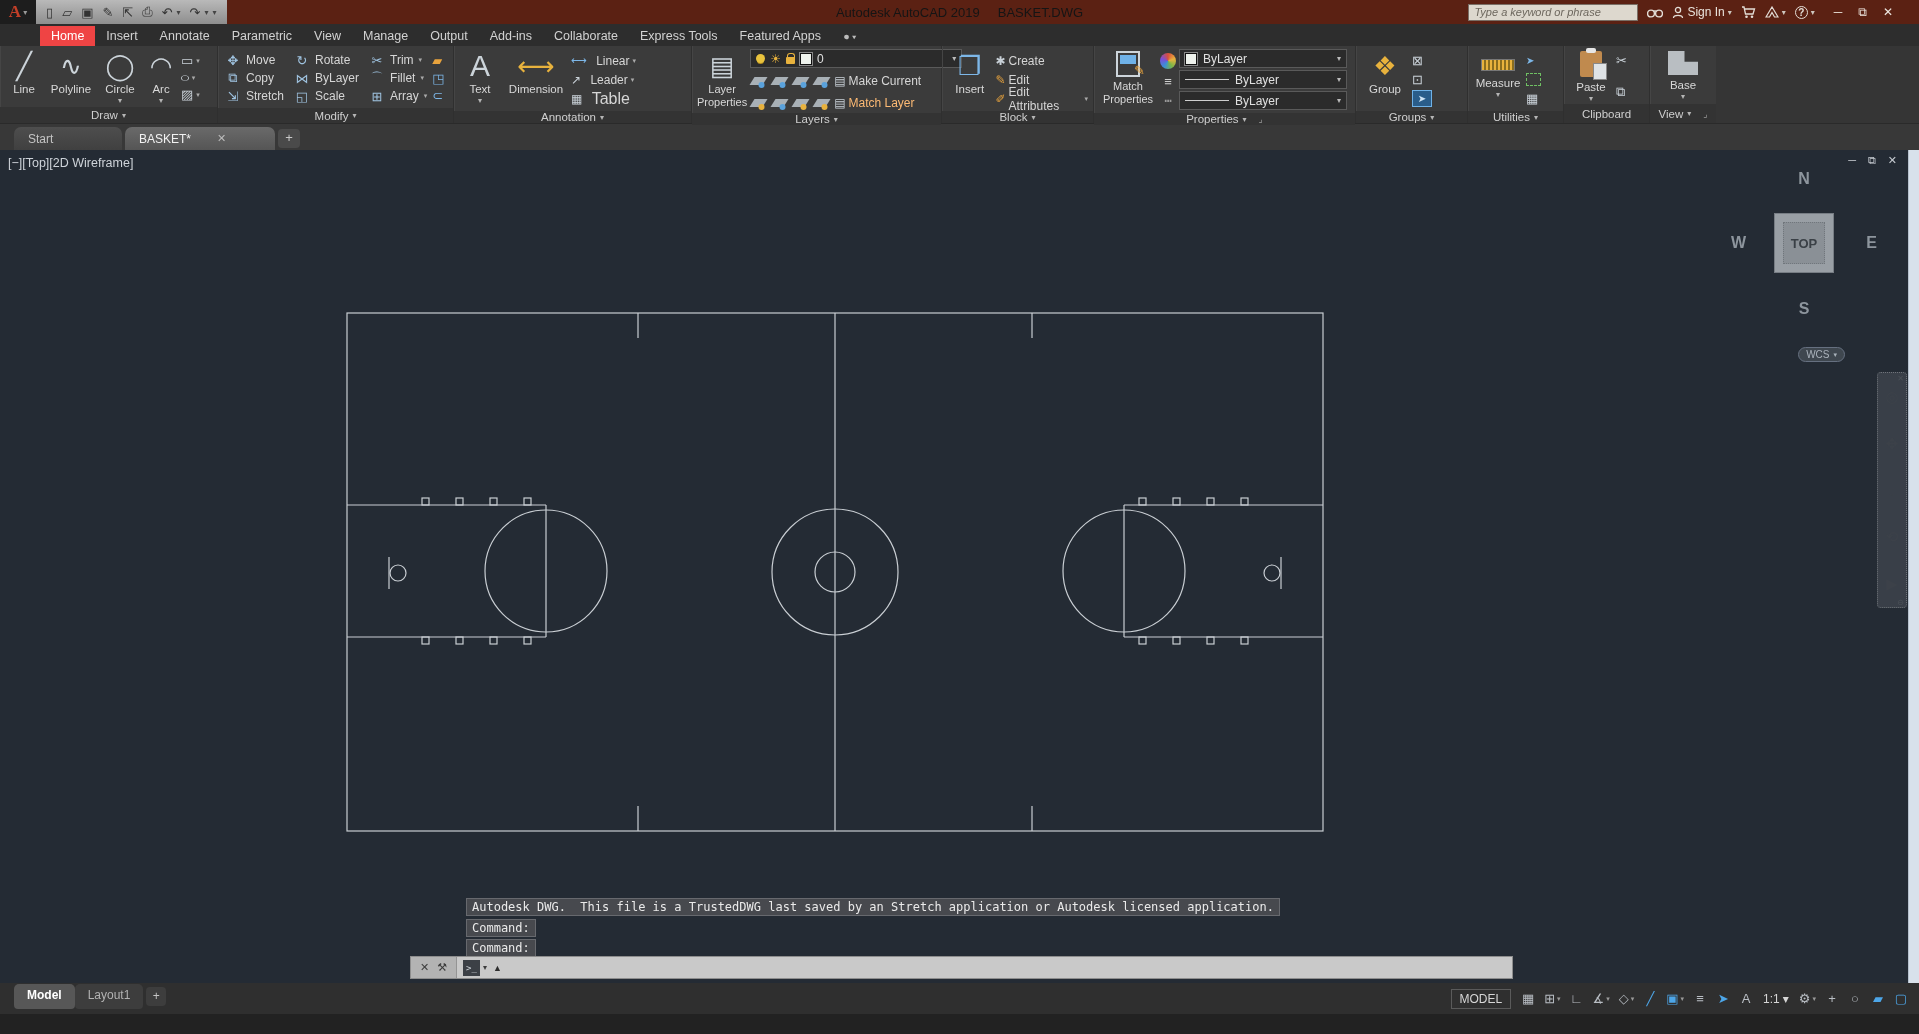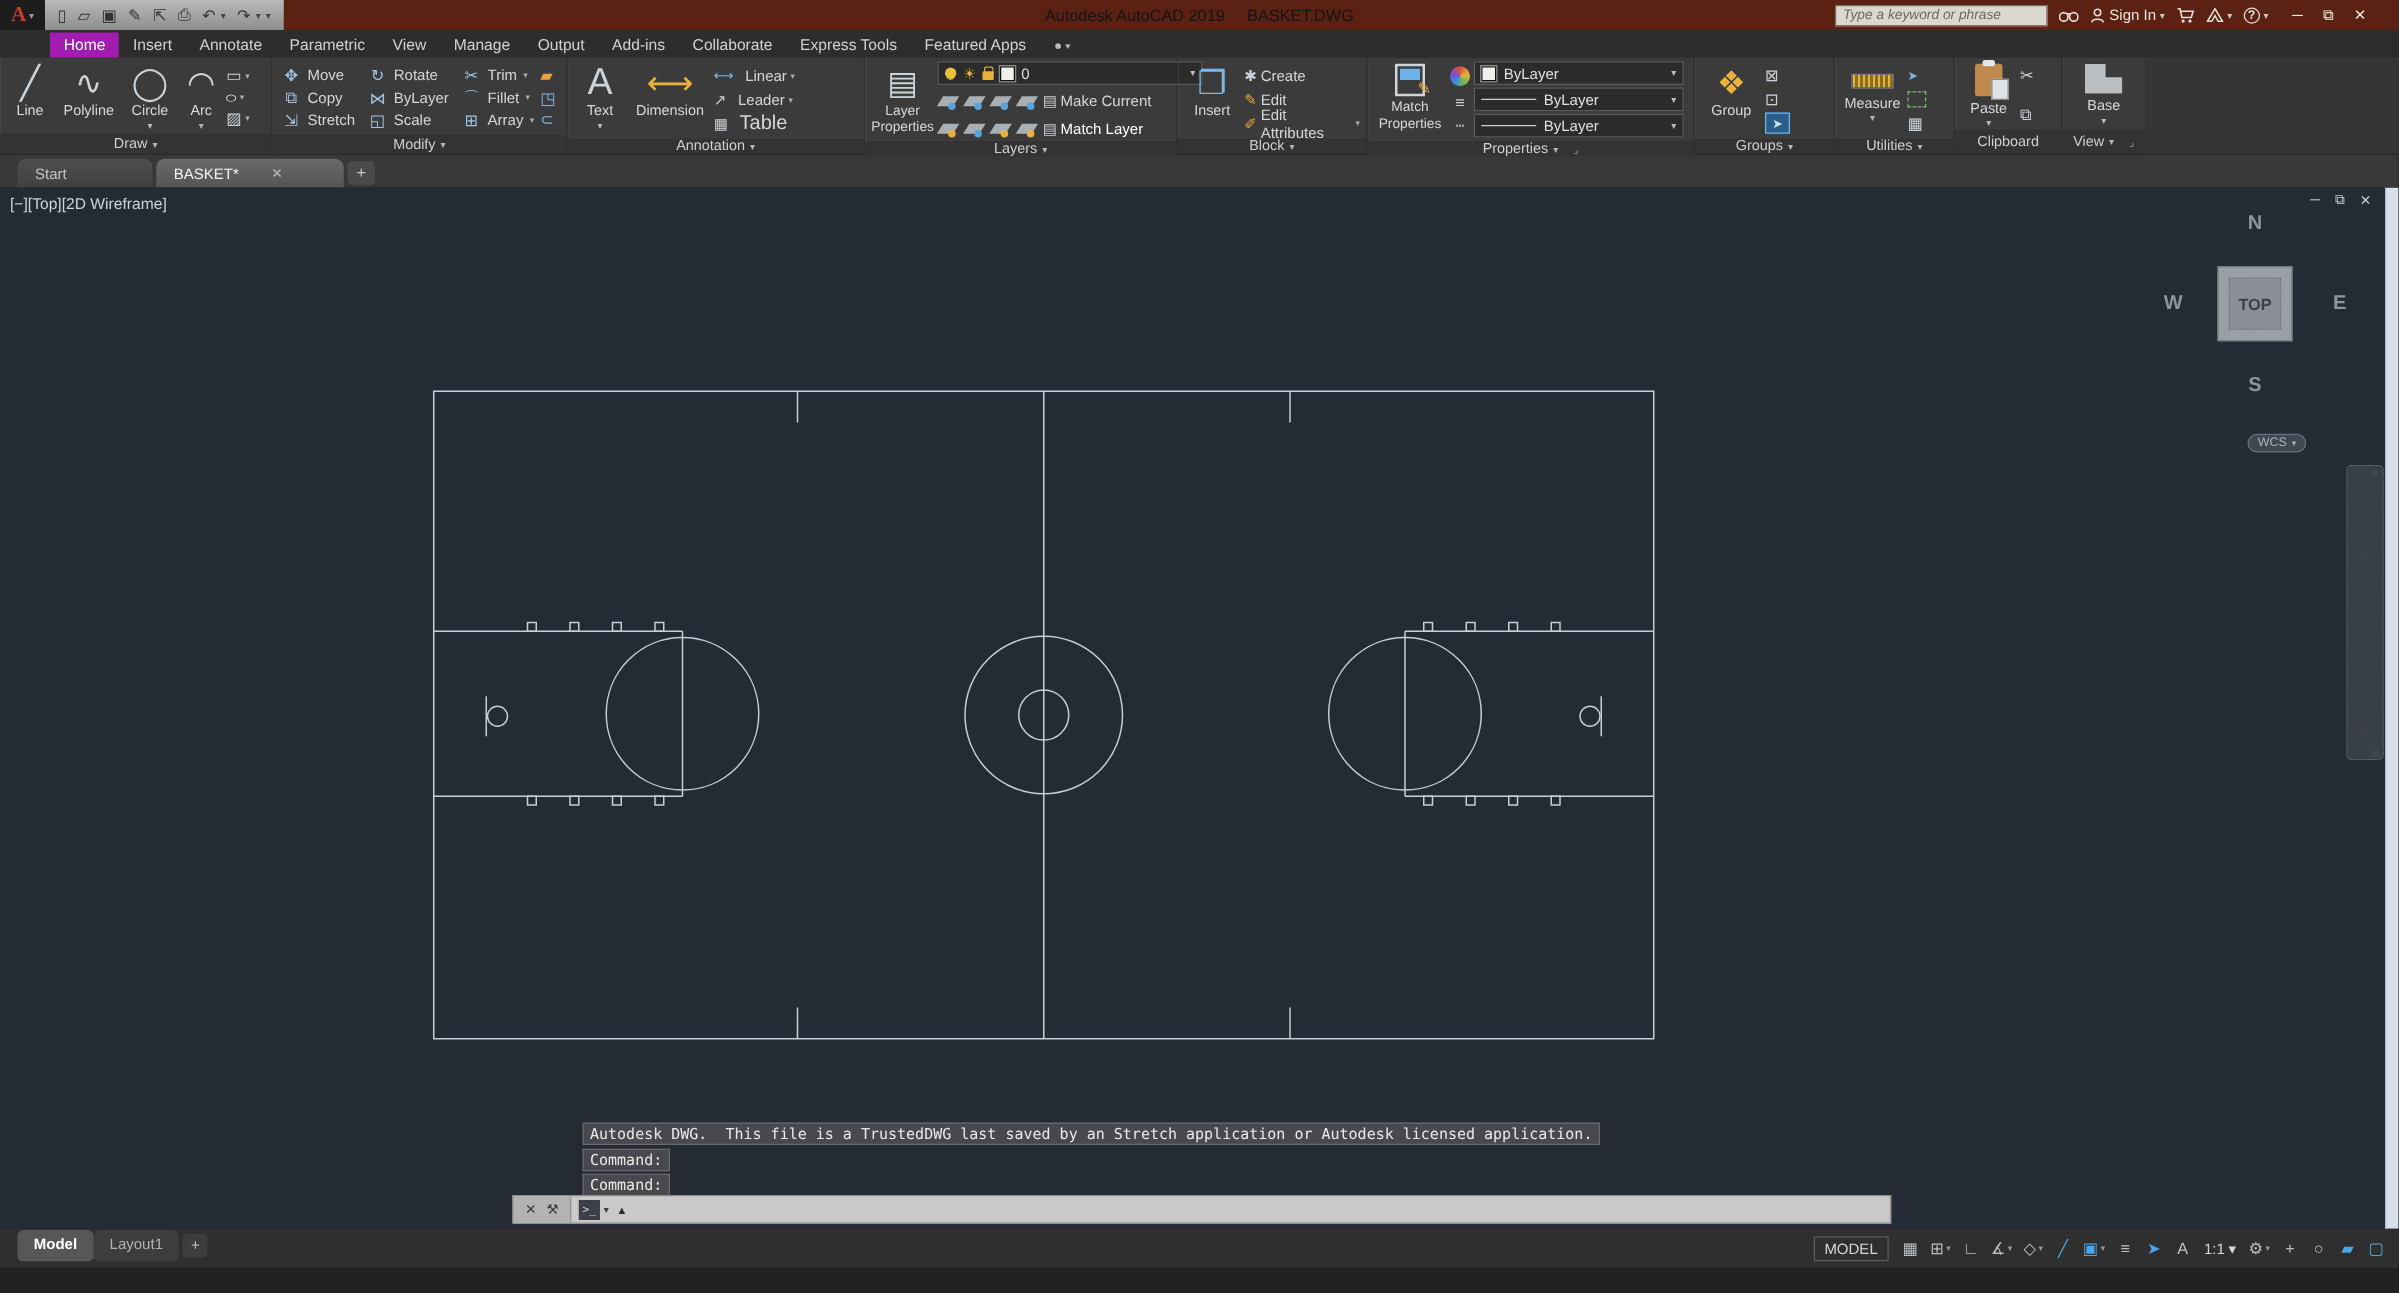--- a/index.html
+++ b/index.html
@@ -22,21 +22,21 @@
   .tbicon { color:#e3ddd6; font-size:13px; display:flex; align-items:center; gap:3px; }
   .tbicon svg { display:block; }
   .signin-label { color:#e9e3dc; font-size:12px; }
   .tiny-caret { color:#cfc7bf; font-size:8px; }
   .helpcircle { width:13px; height:13px; border:1.5px solid #e3ddd6; border-radius:50%; color:#e3ddd6; font-size:10px; line-height:11px; text-align:center; font-weight:bold; }
   .winbtns { display:flex; align-items:center; gap:16px; margin-left:10px; padding-right:6px; color:#efe9e2; font-size:12px; }
 
   
   .ribbontabs { height:22px; background:#2d2d2d; display:flex; align-items:flex-end; padding-left:40px; }
   .rtab { padding:3px 11px; color:#d2d2d2; font-size:12.5px; cursor:default; }
-  .rtab.active { background:#a21caf; color:#fff; }
+  .rtab.active { background:#ef4444; color:#fff; }
   .rtab-toggle { margin-left:6px; color:#bbb; font-size:10px; padding:3px 6px; }
 
   
   .ribbon { height:77px; background:#3b3b3b; display:flex; }
   .panel { display:flex; flex-direction:column; border-right:1px solid #2f2f2f; box-shadow:1px 0 0 #454545 inset; }
   .pbody { flex:1; display:flex; align-items:stretch; gap:3px; padding:3px 5px 1px 5px; }
   .plabel { height:19px; background:#333; color:#cfcfcf; font-size:11.5px; display:flex; align-items:center; justify-content:center; gap:4px; }
   .plabel .pcaret { font-size:8px; color:#b5b5b5; }
   .plabel .pexpand { font-size:9px; color:#9a9a9a; margin-left:8px; }
   .bigbtn { width:52px; display:flex; flex-direction:column; align-items:center; justify-content:flex-start; color:#d8d8d8; font-size:11.5px; text-align:center; line-height:1.15; padding-top:2px; cursor:default; }
@@ -395,21 +395,21 @@
               <i class="dotb"></i>
             </span>
           <span class="chip">
               <i class="doty"></i>
             </span>
           <span class="chip">
               <i class="doty"></i>
             </span>
           <span class="minibtn">
               <span style="font-size:12px">▤</span>
-              <span style="font-size:12px;color:#ffffff">Match Layer</span>
+              <span style="font-size:12px;color:#fdba74">Match Layer</span>
             </span>
         </div>
       </div>
     </div>
     <div class="plabel">
         <span>Layers</span>
         <span class="pcaret">▾</span>
       </div>
   </div>
 

